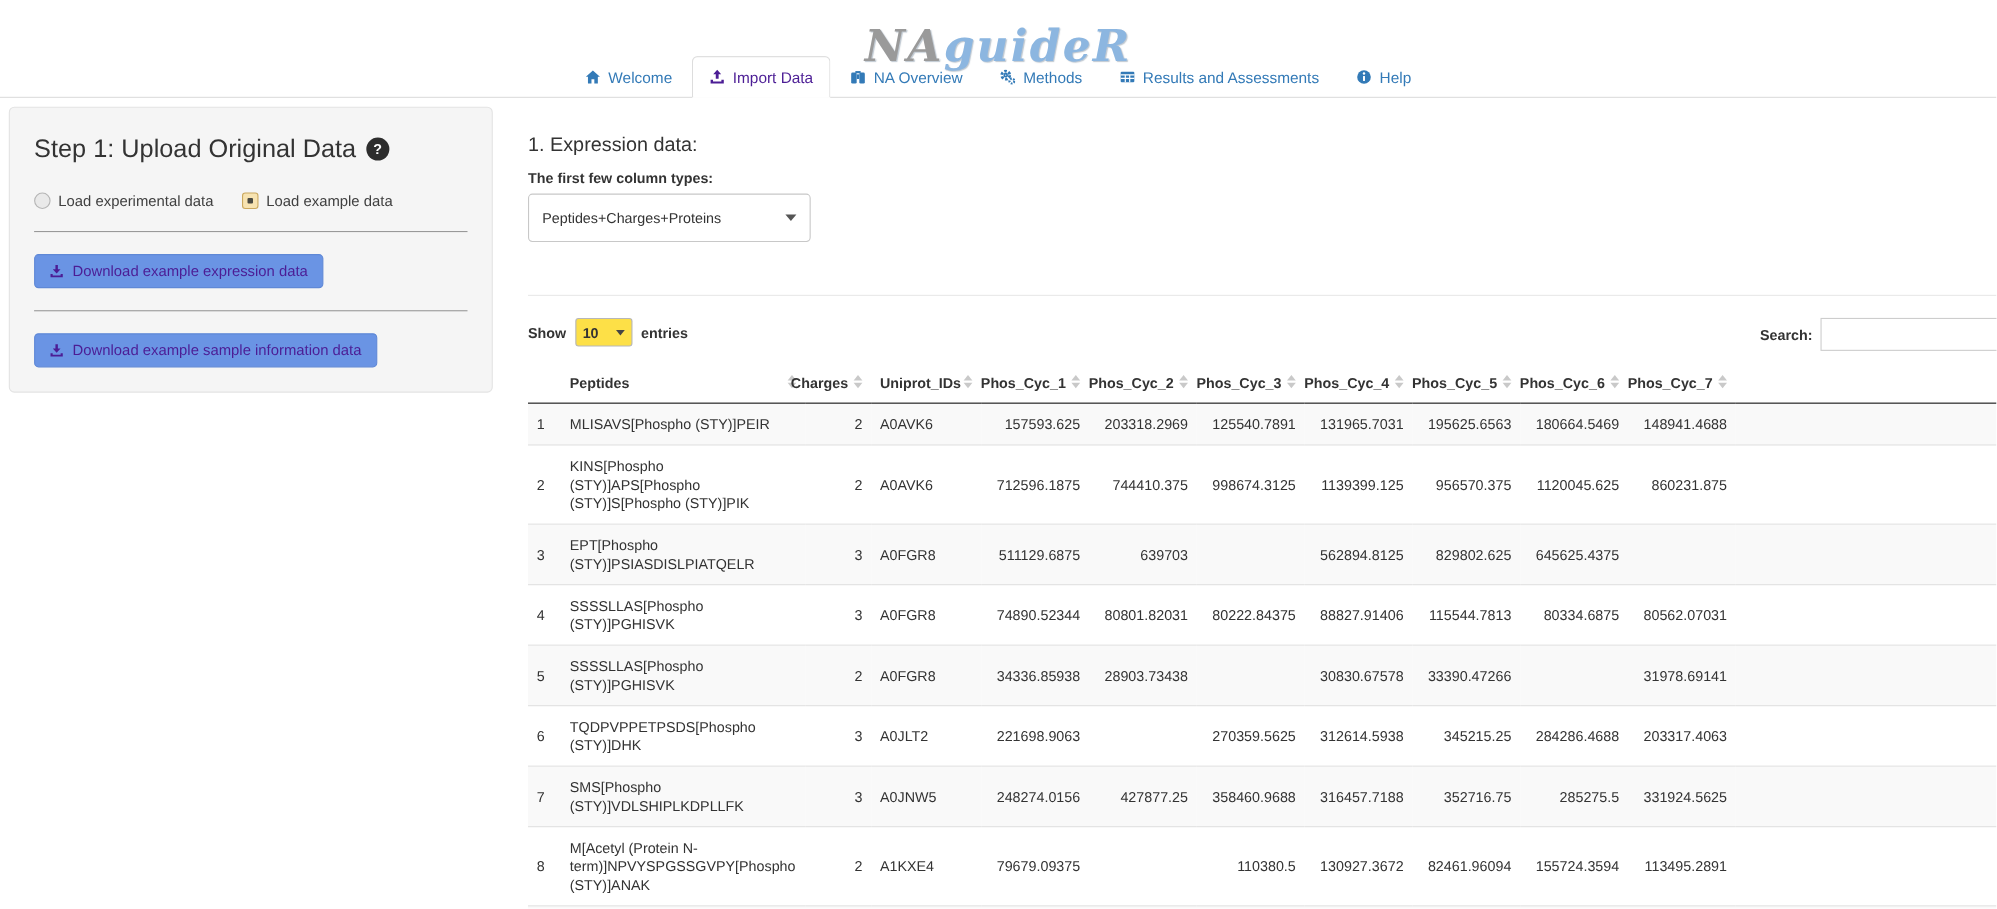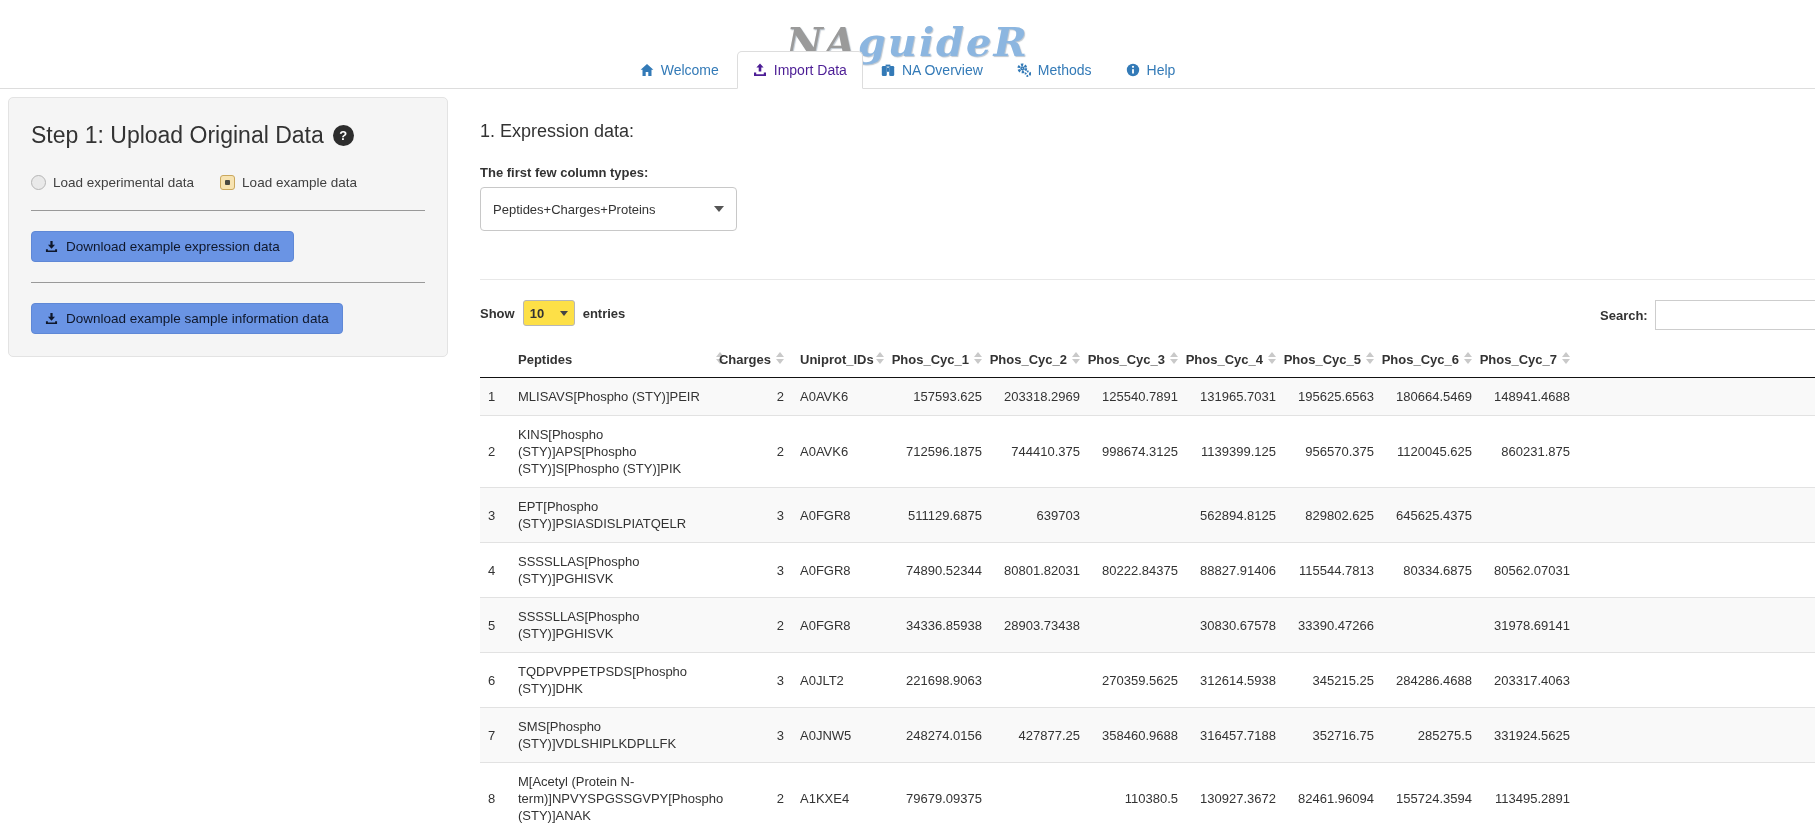--- a/index.html
+++ b/index.html
@@ -39,28 +39,28 @@
   .radio-row { display: flex; gap: 26px; margin-top: 26px; font-size: 13.5px; color: #404040; }
   .radio-opt { display: flex; align-items: center; gap: 7px; cursor: pointer; text-align: right; }
   .radio-off { width: 15px; height: 15px; border-radius: 50%; background: #e9e9e9;
     border: 1px solid #b5b5b5; flex: 0 0 auto; }
   .radio-on { width: 15px; height: 15px; border-radius: 3px; background: #f7e3b1;
     border: 1px solid #caa85e; display: inline-flex; align-items: center;
     justify-content: center; flex: 0 0 auto; }
   .radio-on i { width: 5px; height: 5px; background: #4a4a42; border-radius: 1px; }
   .sidebar hr { border: none; border-top: 1px solid #999; margin: 20px 0; }
   .btn-blue { display: inline-flex; align-items: center; gap: 8px;
-    background: #6a94e4; color: #0f172a; border: 1px solid #5f88d6; border-radius: 4px;
+    background: #6a94e4; color: #4c1d95; border: 1px solid #5f88d6; border-radius: 4px;
     padding: 7px 13px; font-size: 13.5px; cursor: pointer; }
   .btn-blue svg { width: 13px; height: 13px; }
 
   
   .main { flex: 1 1 auto; margin-left: 32px; padding-top: 24px; min-width: 0; }
   .sec-title { font-size: 18px; font-weight: 400; color: #333; }
-  .col-types-label { font-size: 13px; font-weight: bold; margin-top: 23px; }
+  .col-types-label { font-size: 13px; font-weight: bold; margin-top: 12px; }
   .select-box { width: 257px; height: 44px; border: 1px solid #c8c8c8; border-radius: 4px;
     background: #fff; margin-top: 7px; display: flex; align-items: center;
     padding: 0 12px; font-size: 13px; color: #333; cursor: pointer;
     justify-content: space-between; }
   .caret { width: 0; height: 0; border-left: 5px solid transparent;
     border-right: 5px solid transparent; border-top: 6px solid #555; }
   .divider { border: none; border-top: 1px solid #e8e8e8; margin-top: 48px; }
 
   .dt-controls { position: relative; margin-top: 20px; height: 30px;
     font-size: 13px; font-weight: bold; color: #333; }
@@ -127,20 +127,27 @@
       </svg>
     <span>NA Overview</span>
   </div>
   <div class="tab">
     <svg viewBox="0 0 14 14" fill="none" stroke="currentColor">
         <circle cx="5.3" cy="5.3" r="3.6" stroke-width="2.6" stroke-dasharray="2.3 1.5"></circle>
         <circle cx="5.3" cy="5.3" r="1.3" stroke-width="1.6"></circle>
         <circle cx="10.9" cy="10.7" r="2.2" stroke-width="2" stroke-dasharray="1.6 1.2"></circle>
       </svg>
     <span>Methods</span>
+  </div>
+  <div class="tab">
+    <svg viewBox="0 0 14 14">
+        <rect x="0.8" y="2.2" width="12.4" height="9.6" rx="1" fill="currentColor"></rect>
+        <path d="M0.8 5 H13.2 M0.8 8.3 H13.2 M5 5 V11.8 M9 5 V11.8" stroke="#fff" stroke-width="1.1" fill="none"></path>
+      </svg>
+    <span>Results and Assessments</span>
   </div>
   <div class="tab">
     <svg viewBox="0 0 14 14">
         <circle cx="7" cy="7" r="6.2" fill="currentColor"></circle>
         <rect x="6.1" y="6" width="1.8" height="4.6" rx="0.4" fill="#fff"></rect>
         <circle cx="7" cy="3.8" r="1.1" fill="#fff"></circle>
       </svg>
     <span>Help</span>
   </div>
 </div>

